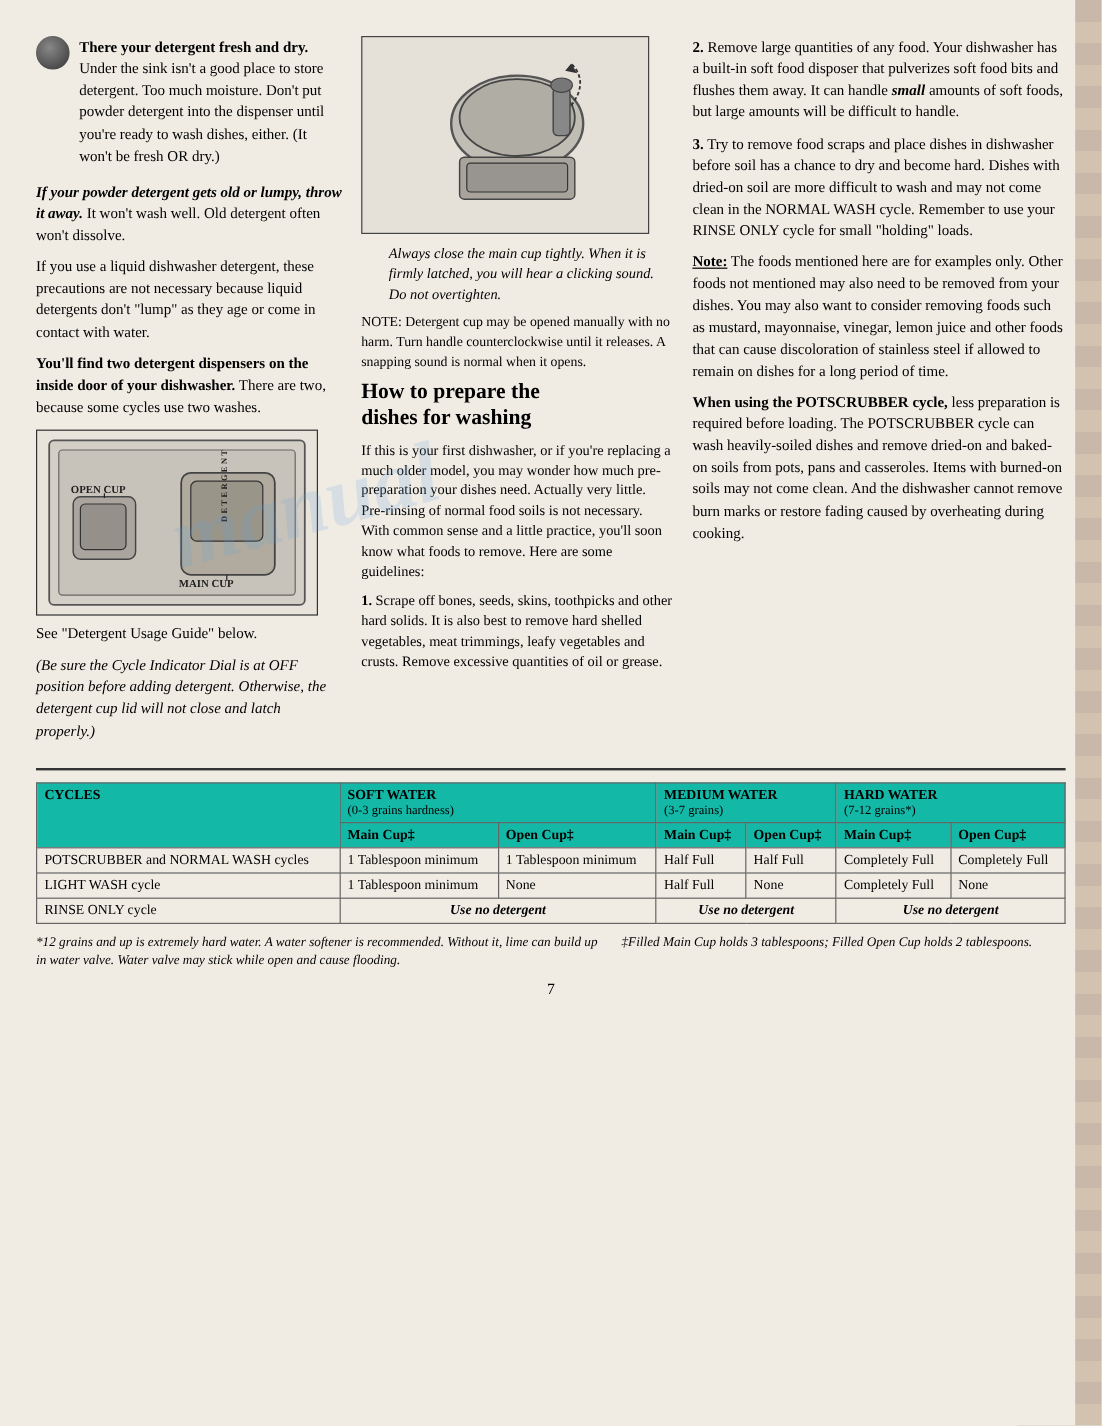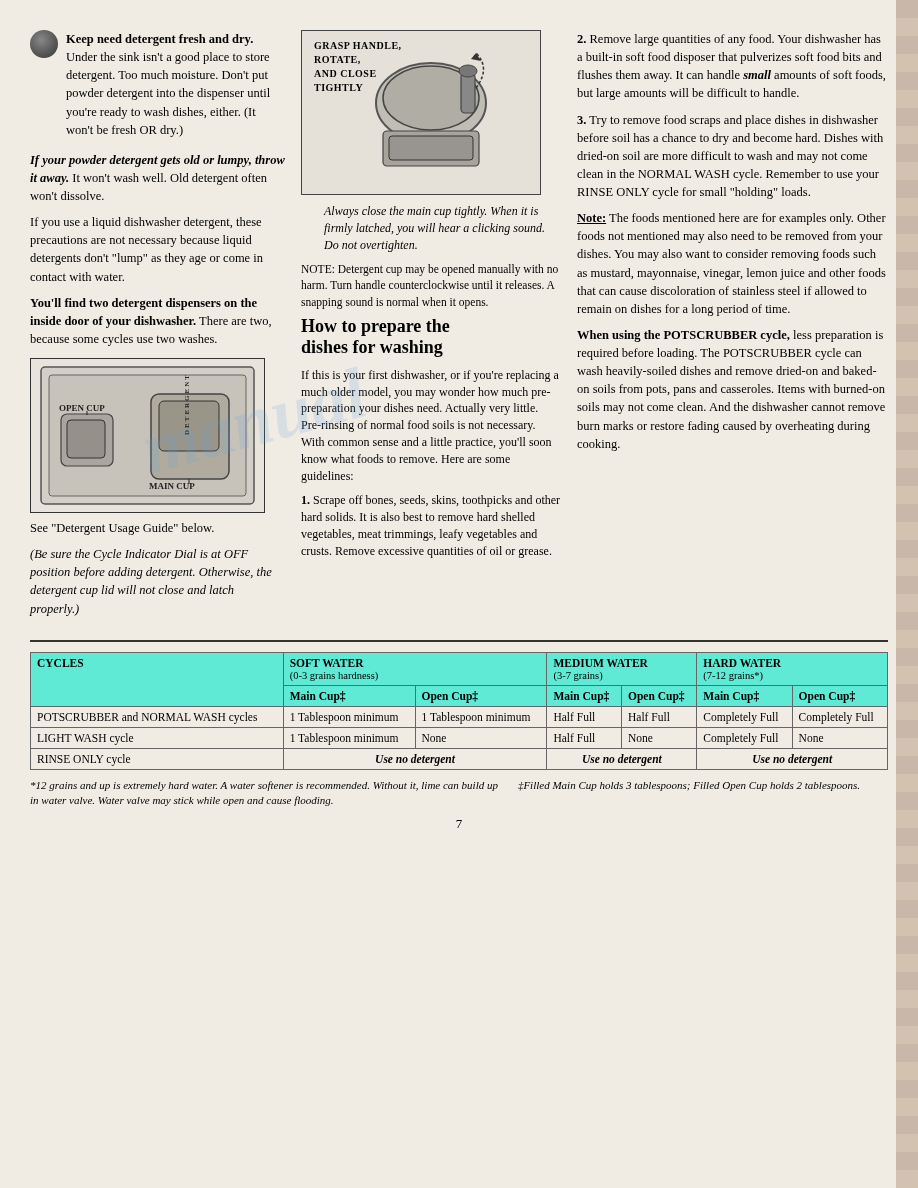--- a/index.html
+++ b/index.html
@@ -131,21 +131,21 @@
       border-collapse: collapse;
       font-size: 11.5px;
     }
     .det-table th, .det-table td {
       border: 1px solid #666;
       padding: 4px 6px;
       text-align: left;
       vertical-align: top;
     }
     .det-table th {
-      background: #5eead4;
+      background: #14b8a6;
       font-weight: bold;
     }
     .header-row th {
       font-size: 11.5px;
     }
     .table-footnote {
       display: flex;
       justify-content: space-between;
       font-size: 11px;
       margin-top: 8px;
@@ -219,21 +219,21 @@
   <div class="watermark">manual</div>
 
   <div class="page-content">
 
     <div class="top-section">
 
       <div class="col-left">
         <div class="left-header-row">
           <span class="disc-icon"></span>
           <p class="para">
-            <span class="bold-title">Keep need detergent fresh and dry.</span><span> Under the sink isn't a good place to store detergent. Too much moisture. Don't put powder detergent into the dispenser until you're ready to wash dishes, either. (It won't be fresh OR dry.)</span>
+            <span class="bold-title">There your detergent fresh and dry.</span><span> Under the sink isn't a good place to store detergent. Too much moisture. Don't put powder detergent into the dispenser until you're ready to wash dishes, either. (It won't be fresh OR dry.)</span>
           </p>
         </div>
         <p class="para">
           <span class="italic-bold">If your powder detergent gets old or lumpy, throw it away.</span><span> It won't wash well. Old detergent often won't dissolve.</span>
         </p>
         <p class="para">If you use a liquid dishwasher detergent, these precautions are not necessary because liquid detergents don't "lump" as they age or come in contact with water.</p>
         <p class="para">
           <span class="bold">You'll find two detergent dispensers on the inside door of your dishwasher.</span><span> There are two, because some cycles use two washes.</span>
         </p>
 
@@ -260,26 +260,20 @@
           </svg>
         </div>
 
         <p class="para">See "Detergent Usage Guide" below.</p>
         <p class="italic">(Be sure the Cycle Indicator Dial is at OFF position before adding detergent. Otherwise, the detergent cup lid will not close and latch properly.)</p>
       </div>
 
       <div class="col-middle">
 
         <div class="image-box">
-          <div class="image-label">
-            <span>GRASP HANDLE,</span><br>
-            <span>ROTATE,</span><br>
-            <span>AND CLOSE</span><br>
-            <span>TIGHTLY</span>
-          </div>
 
           <svg width="200" height="140" viewBox="0 0 200 140">
 
             <ellipse cx="110" cy="60" rx="55" ry="40" fill="#c0bdb5" stroke="#555" stroke-width="2"></ellipse>
             <ellipse cx="110" cy="55" rx="48" ry="32" fill="#b0ada5" stroke="#444" stroke-width="1.5"></ellipse>
 
             <rect x="140" y="30" width="14" height="40" rx="4" fill="#888" stroke="#444" stroke-width="1.2"></rect>
             <ellipse cx="147" cy="28" rx="9" ry="6" fill="#777" stroke="#444" stroke-width="1"></ellipse>
 
             <path d="M 155 45 Q 170 25 155 10" fill="none" stroke="#333" stroke-width="1.5" stroke-dasharray="3,2"></path>

